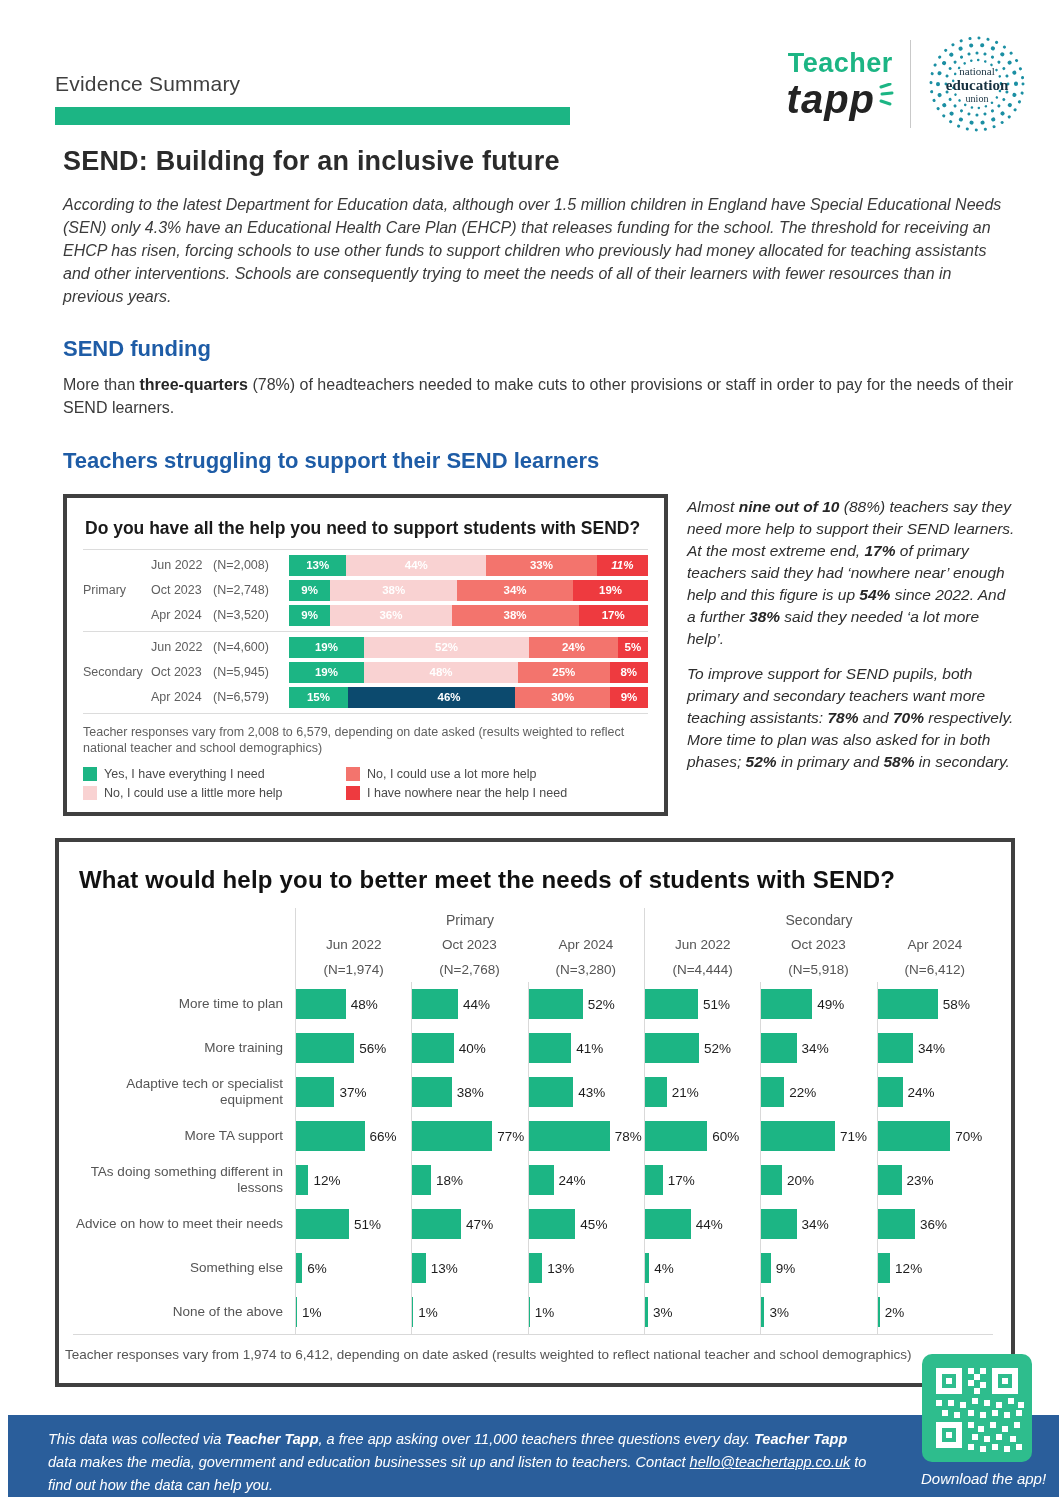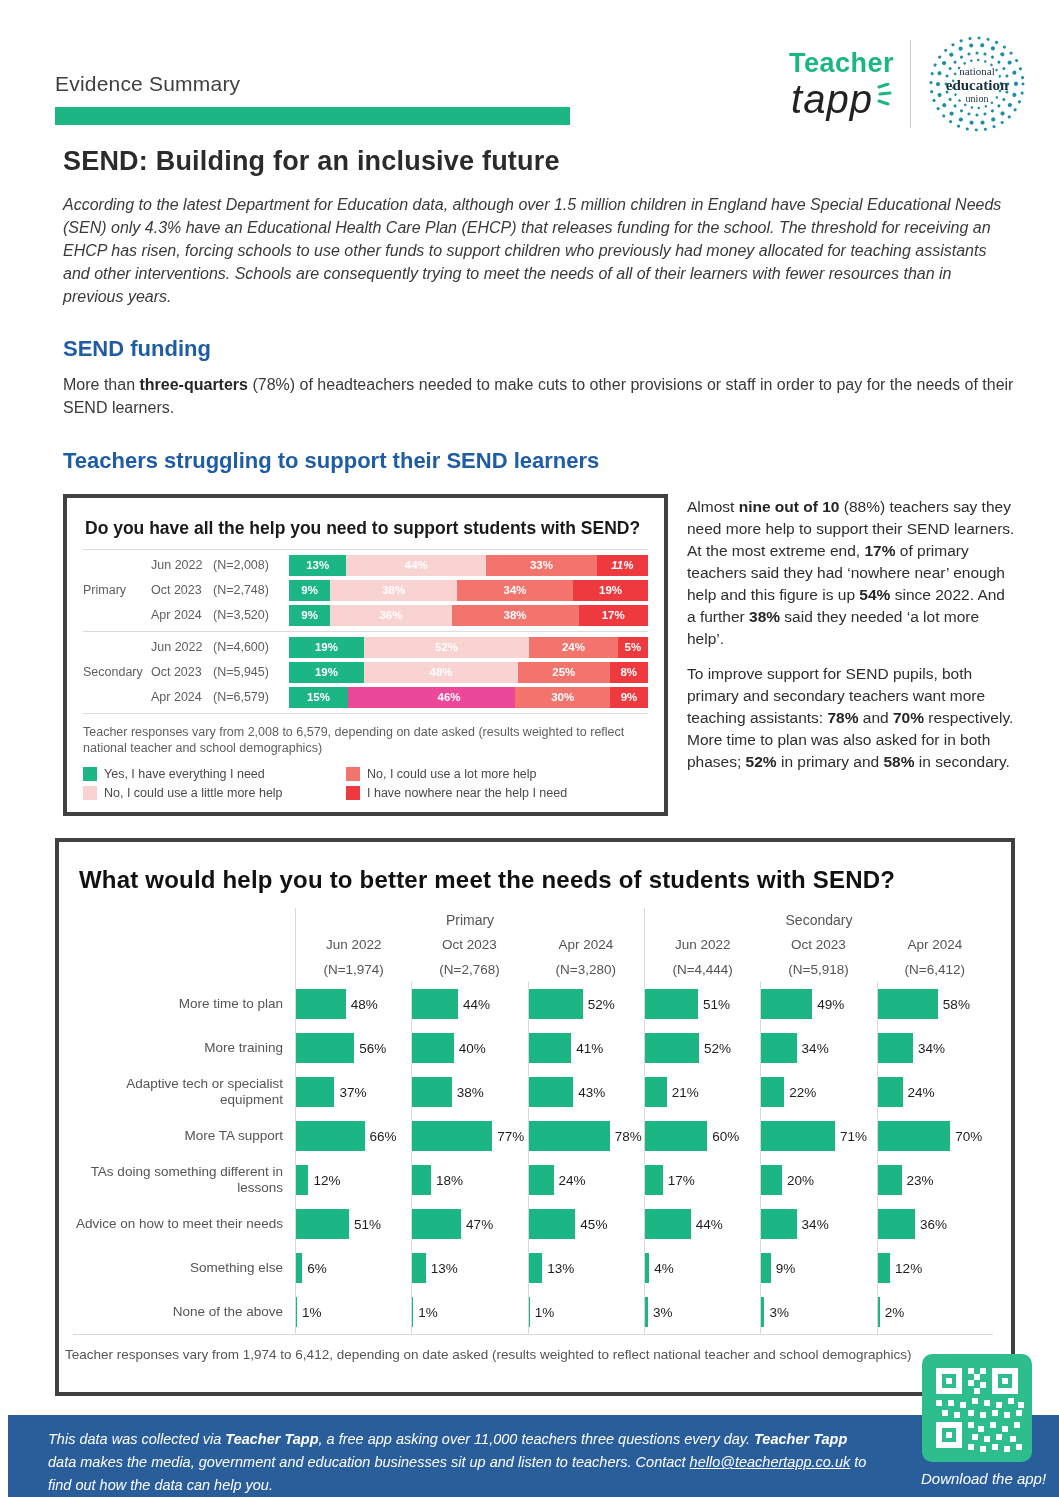--- a/index.html
+++ b/index.html
@@ -7,21 +7,21 @@
   .page { position:relative; width:1059px; height:1497px; background:#fff; overflow:hidden; }
 
   
   .header { position:relative; height:140px; }
   .eyebrow { position:absolute; left:55px; top:72px; font-size:21px; color:#3f3f3f; letter-spacing:.2px; }
   .accent-bar { position:absolute; left:55px; top:107px; width:515px; height:18px; background:#1cb584; }
   .logos { position:absolute; right:32px; top:34px; display:flex; align-items:center; gap:16px; }
   .tt-logo { text-align:center; line-height:1; }
   .tt-teacher { color:#1cb584; font-weight:bold; font-size:27px; letter-spacing:.5px; }
   .tt-tapp-row { display:flex; align-items:flex-start; justify-content:center; }
-  .tt-tapp { font-size:40px; font-weight:normal; font-style:italic; color:#222; letter-spacing:1px; margin-top:2px; }
+  .tt-tapp { font-size:40px; font-weight:bold; font-style:italic; color:#222; letter-spacing:1px; margin-top:2px; }
   .tt-spark { margin-left:3px; margin-top:6px; }
   .logo-divider { width:1px; height:88px; background:#c9c9c9; }
   .neu-logo { width:100px; height:100px; }
 
   
   .content { padding:0 44px 0 55px;margin-left:8px; }
   .doc-title { font-size:27px; font-weight:bold; color:#2b2b2b; margin-top:6px; letter-spacing:.2px; }
   .intro { font-style:italic; font-size:16px; line-height:1.44; color:#3a3a3a; margin-top:16px; max-width:965px; }
   .h-blue { font-size:22px; font-weight:bold; color:#1e5ca6; margin-top:28px; }
   .body-text { font-size:16px; line-height:1.42; color:#3a3a3a; margin-top:12px; max-width:965px; }
@@ -40,25 +40,25 @@
   .c1-row { display:flex; align-items:center; }
   .c1-date { width:62px; font-size:12.5px; color:#5f5f5f; }
   .c1-n { width:76px; font-size:12.5px; color:#5f5f5f; }
   .c1-bar { flex:1; display:flex; height:21px; }
   .c1-seg { display:flex; align-items:center; justify-content:center; color:#fff; font-size:11.5px; font-weight:bold; overflow:hidden; white-space:nowrap; }
   .c1-footnote { font-size:12.5px; color:#5f5f5f; line-height:1.35; margin-top:10px; }
   .c1-legend { display:grid; grid-template-columns:253px auto; grid-template-rows:auto auto; grid-auto-flow:column; gap:5px 10px; margin-top:10px; }
   .leg-item { display:flex; align-items:center; gap:7px; font-size:12.5px; color:#4a4a4a; }
   .leg-swatch { width:14px; height:14px; flex:0 0 auto; }
 
-  .side-text { flex:1; font-size:15.5px; line-height:1.42; color:#2e2e2e; padding-top:2px; }
+  .side-text { flex:1; font-size:15.5px; line-height:1.42; color:#2e2e2e; padding-top:2px;font-style:italic; }
   .side-text p + p { margin-top:13px; }
 
   
-  .chart2 { margin:22px 44px 0 55px; width:960px; padding:18px 0 16px 0; }
+  .chart2 { margin:22px 44px 0 55px; width:960px; padding:18px 0 7px 0; }
   .chart2-title { font-size:24px; font-weight:bold; color:#111; padding:6px 20px 14px 20px; letter-spacing:.2px; }
   #chart2-grid { display:grid; grid-template-columns:222px repeat(6,1fr); padding:0 18px 0 14px; }
   .c2-ghead { text-align:center; font-size:14px; color:#555; padding:4px 0; border-left:1px solid #d9d9d9; }
   .c2-datecell, .c2-ncell { text-align:center; font-size:13.5px; color:#555; padding:5px 0; }
   .vline { border-left:1px solid #d9d9d9; }
   .c2-label { display:flex; align-items:center; justify-content:flex-end; text-align:right; font-size:13.5px; color:#555; line-height:1.2; padding-right:12px; }
   .c2-cell { position:relative; display:flex; align-items:center; height:44px; }
   .c2-bar { height:30px; background:#1cb584; flex:0 0 auto; }
   .c2-val { font-size:13.5px; color:#1d1d1d; margin-left:5px; white-space:nowrap; z-index:1; }
   .c2-rule { grid-column:1 / -1; border-top:1px solid #d9d9d9; height:0; }
@@ -178,21 +178,21 @@
                     <div class="c1-seg" style="flex-grow: 48; background: rgb(249, 210, 210);">48%</div>
                     <div class="c1-seg" style="flex-grow: 25; background: rgb(243, 116, 109);">25%</div>
                     <div class="c1-seg" style="flex-grow: 8; background: rgb(238, 58, 63);">8%</div>
                   </div>
                 </div>
                 <div class="c1-row">
                   <div class="c1-date">Apr 2024</div>
                   <div class="c1-n">(N=6,579)</div>
                   <div class="c1-bar">
                     <div class="c1-seg" style="flex-grow: 15; background: rgb(28, 181, 132);">15%</div>
-                    <div class="c1-seg" style="flex-grow: 46; background: #ec4899; padding-left: 35px;">46%</div>
+                    <div class="c1-seg" style="flex-grow: 46; background: #0c4a6e; padding-left: 35px;">46%</div>
                     <div class="c1-seg" style="flex-grow: 30; background: rgb(243, 116, 109);">30%</div>
                     <div class="c1-seg" style="flex-grow: 9; background: rgb(238, 58, 63);">9%</div>
                   </div>
                 </div>
               </div>
             </div>
           </div>
         <div class="c1-footnote">Teacher responses vary from 2,008 to 6,579, depending on date asked (results weighted to reflect national teacher and school demographics)</div>
         <div id="chart1-legend" class="c1-legend">
             <div class="leg-item">

